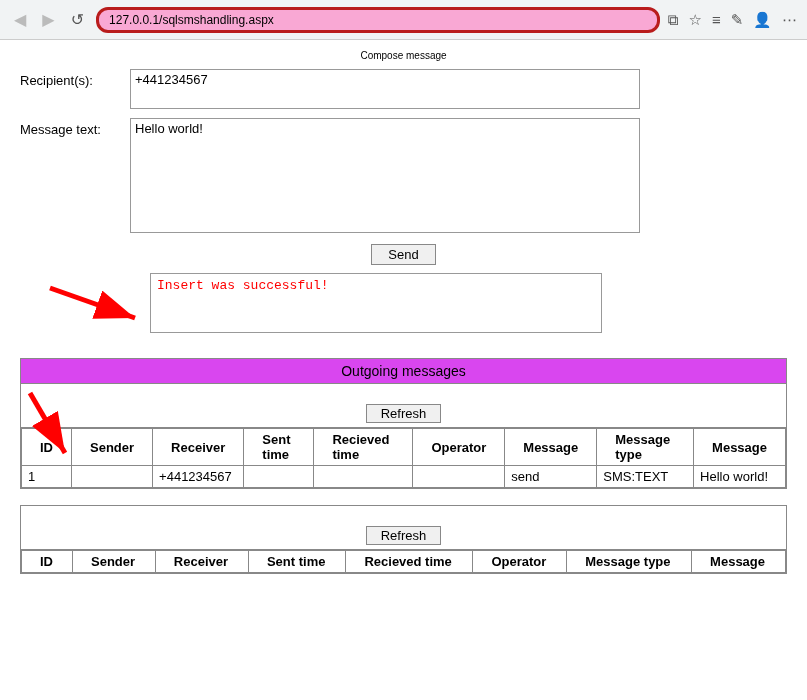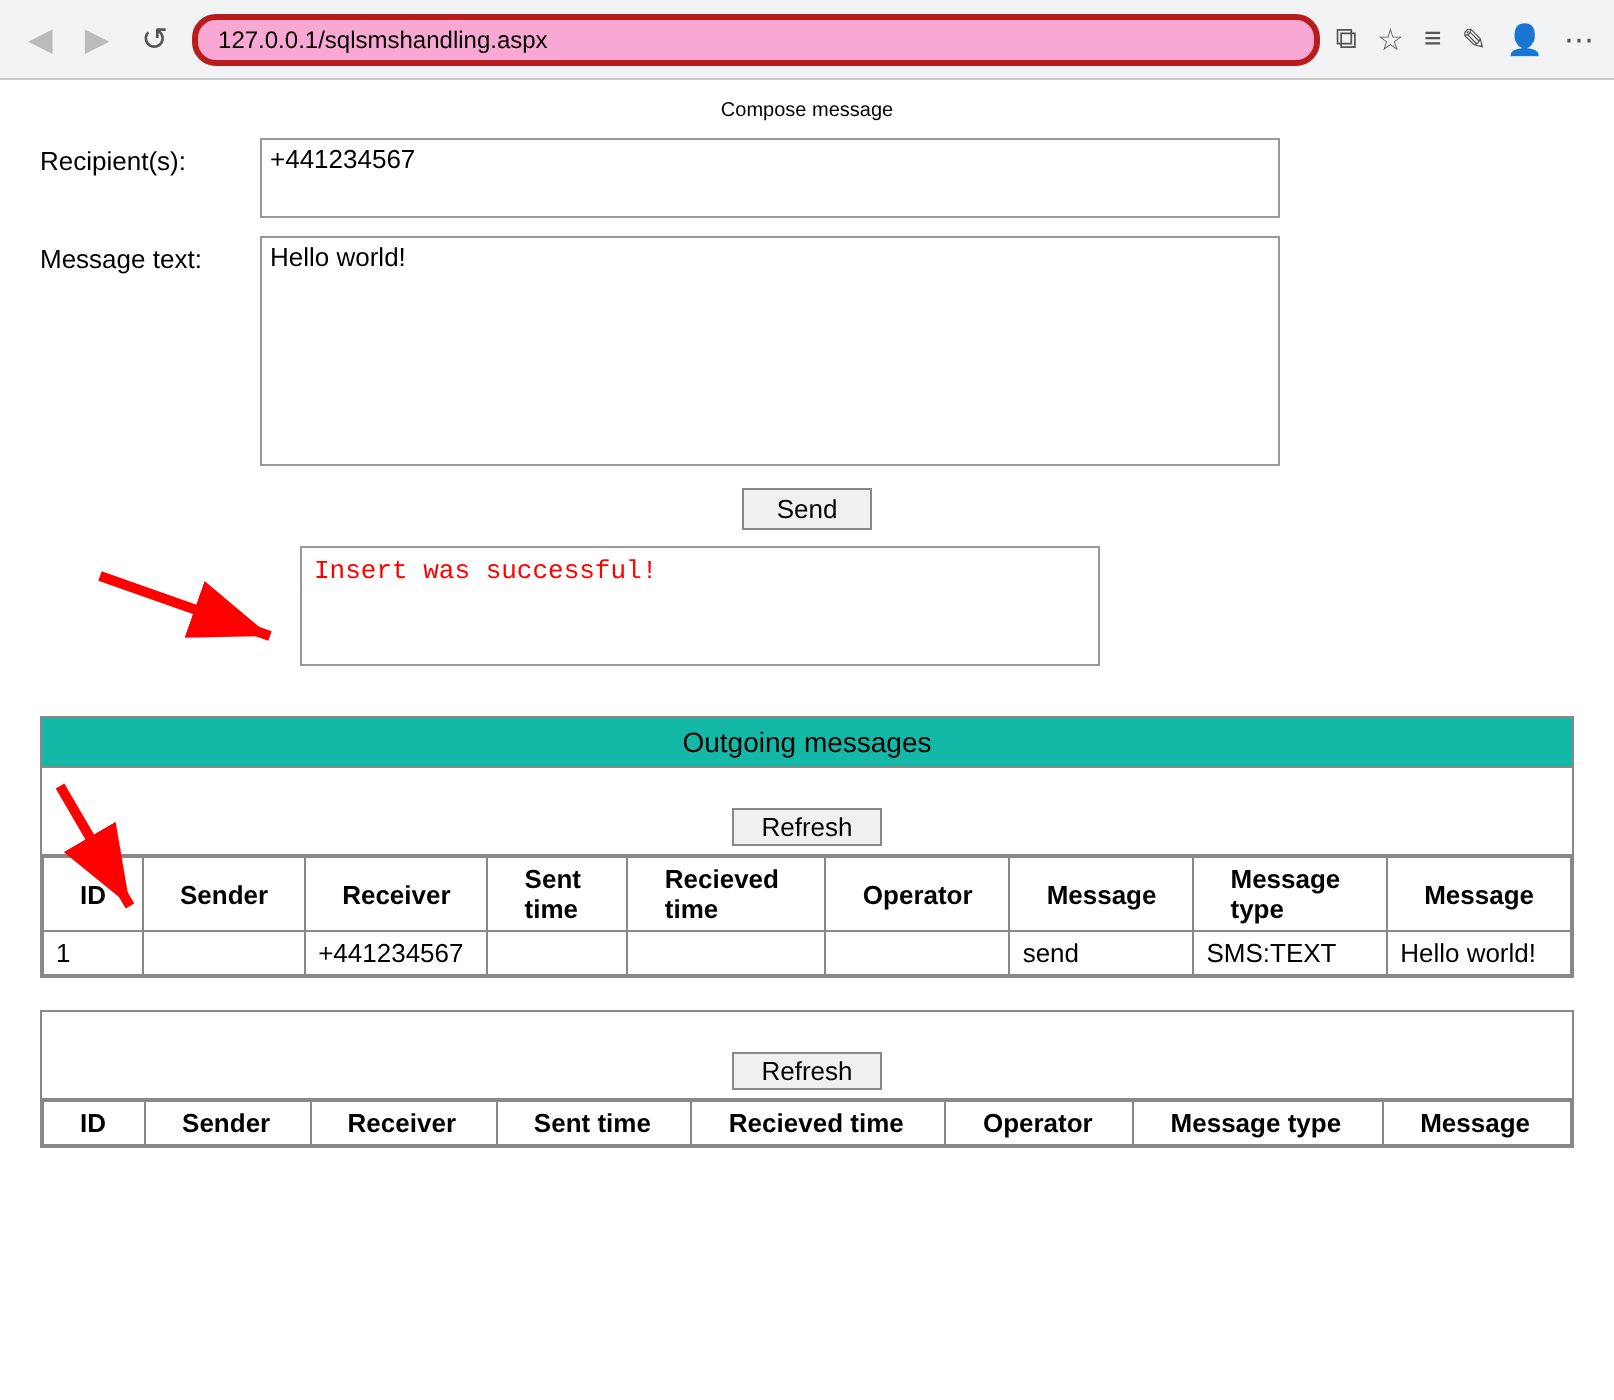--- a/index.html
+++ b/index.html
@@ -92,37 +92,37 @@
       margin: 8px 0;
     }
     .send-btn {
       padding: 2px 16px;
       font-size: 13px;
       cursor: pointer;
       background: #f0f0f0;
       border: 1px solid #888;
     }
     .status-box {
-      width: 400px;
+      width: 452px;
       height: 60px;
       border: 1px solid #999;
       padding: 4px 6px;
       font-family: 'Courier New', monospace;
       font-size: 13px;
       color: red;
       overflow: auto;
     }
 
     
     .table-section {
       border: 1px solid #888;
       margin-bottom: 16px;
     }
     .table-header-row {
-      background: #14b8a6;
+      background: #d946ef;
       text-align: center;
       padding: 4px;
       font-size: 14px;
       border-bottom: 1px solid #888;
     }
     .refresh-row {
       text-align: center;
       padding: 4px;
       border-bottom: 1px solid #888;
     }

